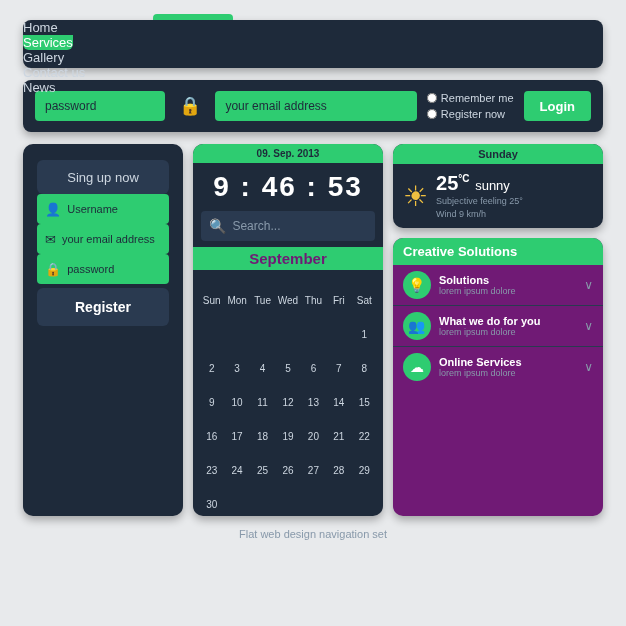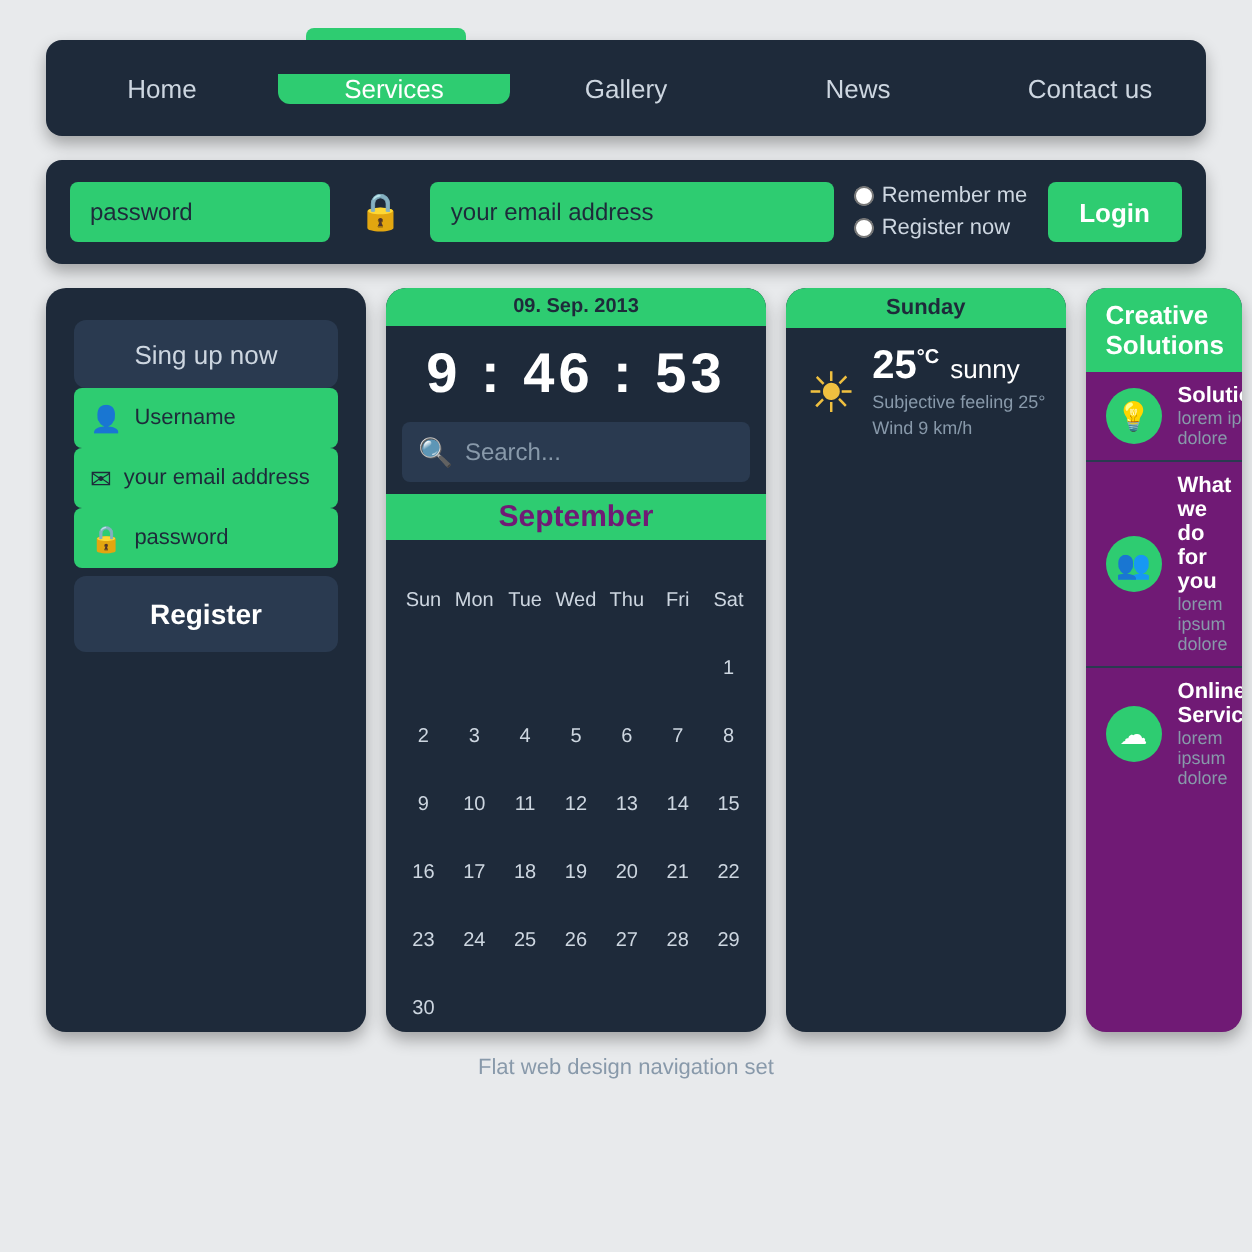--- a/index.html
+++ b/index.html
@@ -15,24 +15,25 @@
       padding: 20px;
       gap: 12px;
     }
 
     
     .nav-bar {
       width: 580px;
       background: #1e2a3a;
       border-radius: 8px;
       display: flex;
-      align-items: center;
+      align-items: flex-start;
       height: 48px;
       position: relative;
       box-shadow: 0 4px 8px rgba(0,0,0,0.3);
+      flex-direction: column;
     }
     .nav-bar::before {
       content: '';
       position: absolute;
       top: -6px;
       left: 130px;
       width: 80px;
       height: 6px;
       background: #2ecc71;
       border-radius: 4px 4px 0 0;
@@ -241,21 +242,21 @@
     .cal-row span {
       color: #cdd6e0;
       font-size: 10px;
       padding: 2px 0;
     }
     .cal-row span.empty { color: transparent; }
 
     
     .right-cards {
       display: flex;
-      flex-direction: row;
+      flex-direction: column;
       gap: 10px;
       flex: 1;
     }
 
     
     .weather-card {
       background: #1e2a3a;
       border-radius: 10px;
       overflow: hidden;
       box-shadow: 0 4px 8px rgba(0,0,0,0.3);
@@ -350,22 +351,22 @@
       text-align: center;
     }
   </style>
 </head>
 <body>
 
 <nav class="nav-bar">
   <div class="nav-item">Home</div>
   <div class="nav-item active">Services</div>
   <div class="nav-item">Gallery</div>
+  <div class="nav-item">Contact us</div>
   <div class="nav-item">News</div>
-  <div class="nav-item">Contact us</div>
 </nav>
 
 <div class="login-bar">
   <input type="password" style="width: 130px;" placeholder="password">
   <span class="lock-icon">🔒</span>
   <input type="email" style="width: 150px; flex: 1 1 0%;" placeholder="your email address">
   <div class="radio-group">
     <label>
       <input type="radio" name="auth" style=""> 
         <span>Remember me</span>

